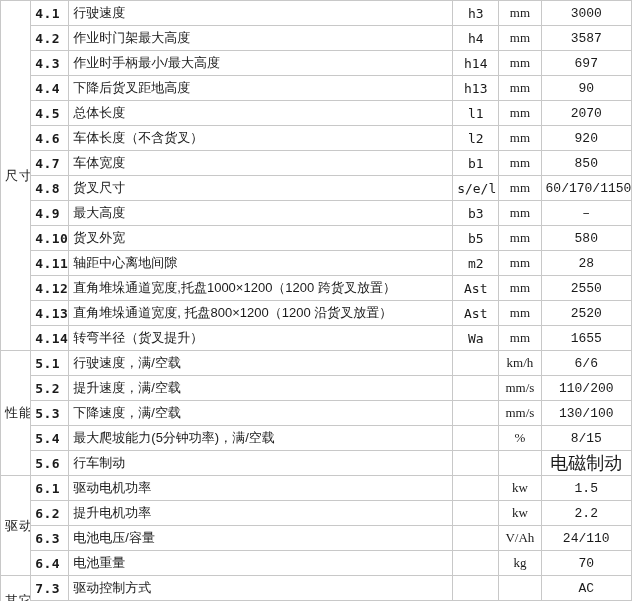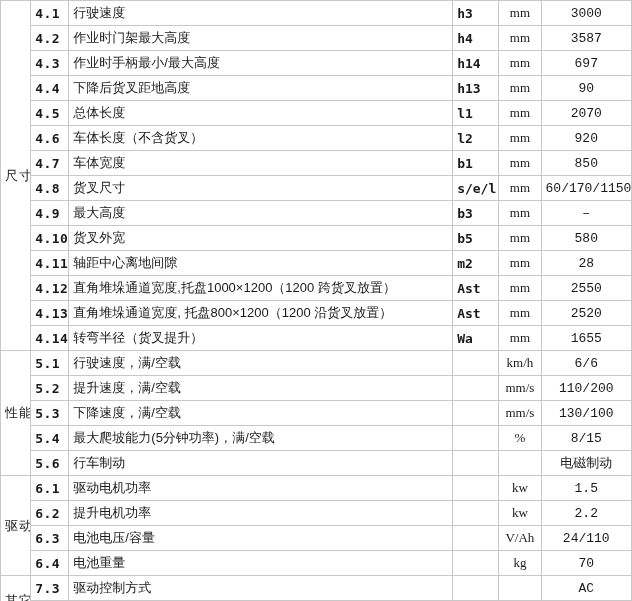--- a/index.html
+++ b/index.html
@@ -53,36 +53,35 @@
     font-weight: bold;
   }
   td.name {
     text-align: left;
     padding-left: 8px;
     font-size: 13px;
   }
   td.sym {
     font-family: "DejaVu Sans Mono", monospace;
     font-size: 12px;
-    text-align: left;
-    font-weight: bold;
+    text-align: center;
   }
   td.unit {
     font-family: Liberation Serif, serif;
     font-size: 12px;
     text-align: center;
   }
   td.val {
     font-family: Liberation Mono, monospace;
     font-size: 12px;
     text-align: center;
   }
   td.val.cn {
     font-family: "Liberation Sans", sans-serif;
-    font-size: 13px;
+    font-size: 18px;
   }
   td.shade {
     background: #f2f2f2;
   }
 </style>
 </head>
 <body>
 
 <table class="spec">
   <colgroup>

